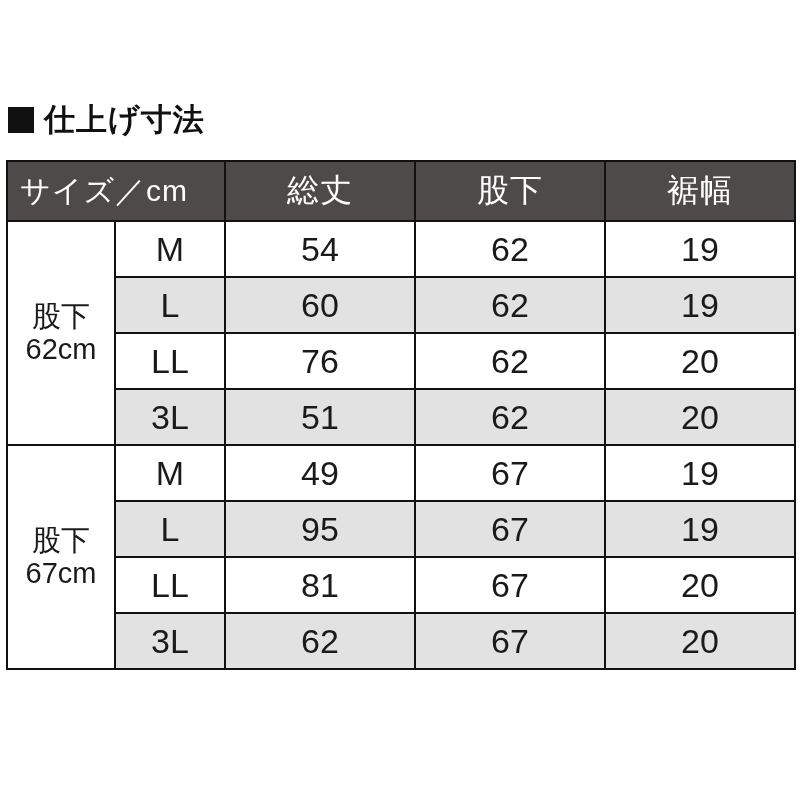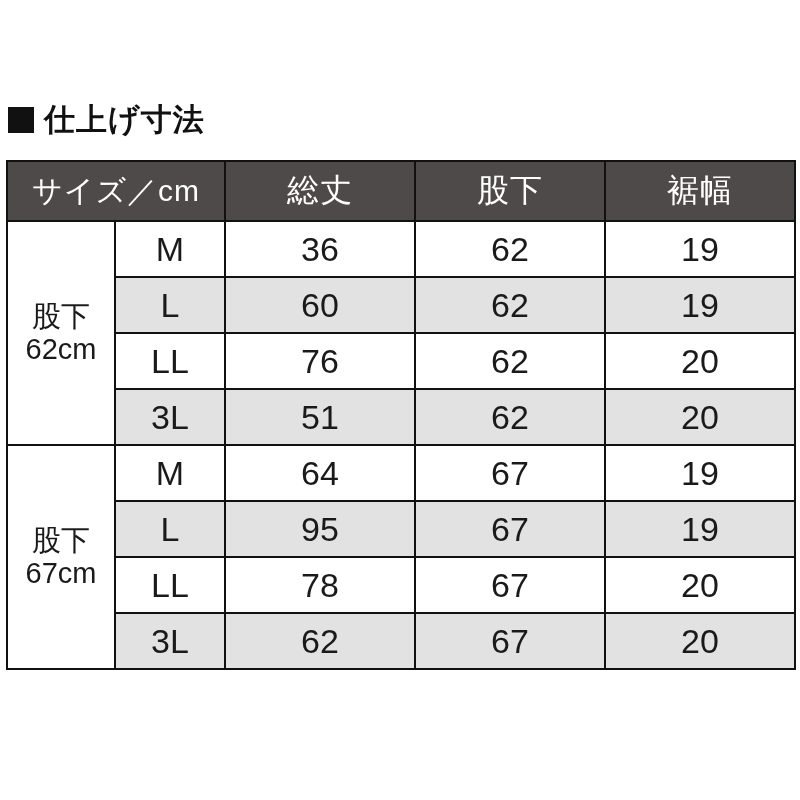--- a/index.html
+++ b/index.html
@@ -74,21 +74,21 @@
   
   thead th {
     background: #4e4a49;
     color: #ffffff;
     height: 58px;
     font-size: 32px;
     letter-spacing: 1px;
   }
   thead th.hdr-size {
     text-align: left;
-    padding-left: 24px;
+    padding-left: 12px;
     font-size: 30px;
   }
 
   
   tbody td {
     height: 54px;
     font-size: 34px;
     background: #ffffff;
   }
   tbody tr.alt td {
@@ -133,21 +133,21 @@
         </tr>
       </thead>
       <tbody>
 
         <tr>
           <td class="group-cell" rowspan="4">
             <div>股下</div>
             <div>62cm</div>
           </td>
           <td class="size-cell">M</td>
-          <td>36</td>
+          <td>54</td>
           <td>62</td>
           <td>19</td>
         </tr>
         <tr class="alt">
           <td class="size-cell">L</td>
           <td>60</td>
           <td>62</td>
           <td>19</td>
         </tr>
         <tr>
@@ -162,33 +162,33 @@
           <td>62</td>
           <td>20</td>
         </tr>
 
         <tr>
           <td class="group-cell" rowspan="4">
             <div>股下</div>
             <div>67cm</div>
           </td>
           <td class="size-cell">M</td>
-          <td>64</td>
+          <td>49</td>
           <td>67</td>
           <td>19</td>
         </tr>
         <tr class="alt">
           <td class="size-cell">L</td>
           <td>95</td>
           <td>67</td>
           <td>19</td>
         </tr>
         <tr>
           <td class="size-cell">LL</td>
-          <td>78</td>
+          <td>81</td>
           <td>67</td>
           <td>20</td>
         </tr>
         <tr class="alt">
           <td class="size-cell">3L</td>
           <td>62</td>
           <td>67</td>
           <td>20</td>
         </tr>
       </tbody>

